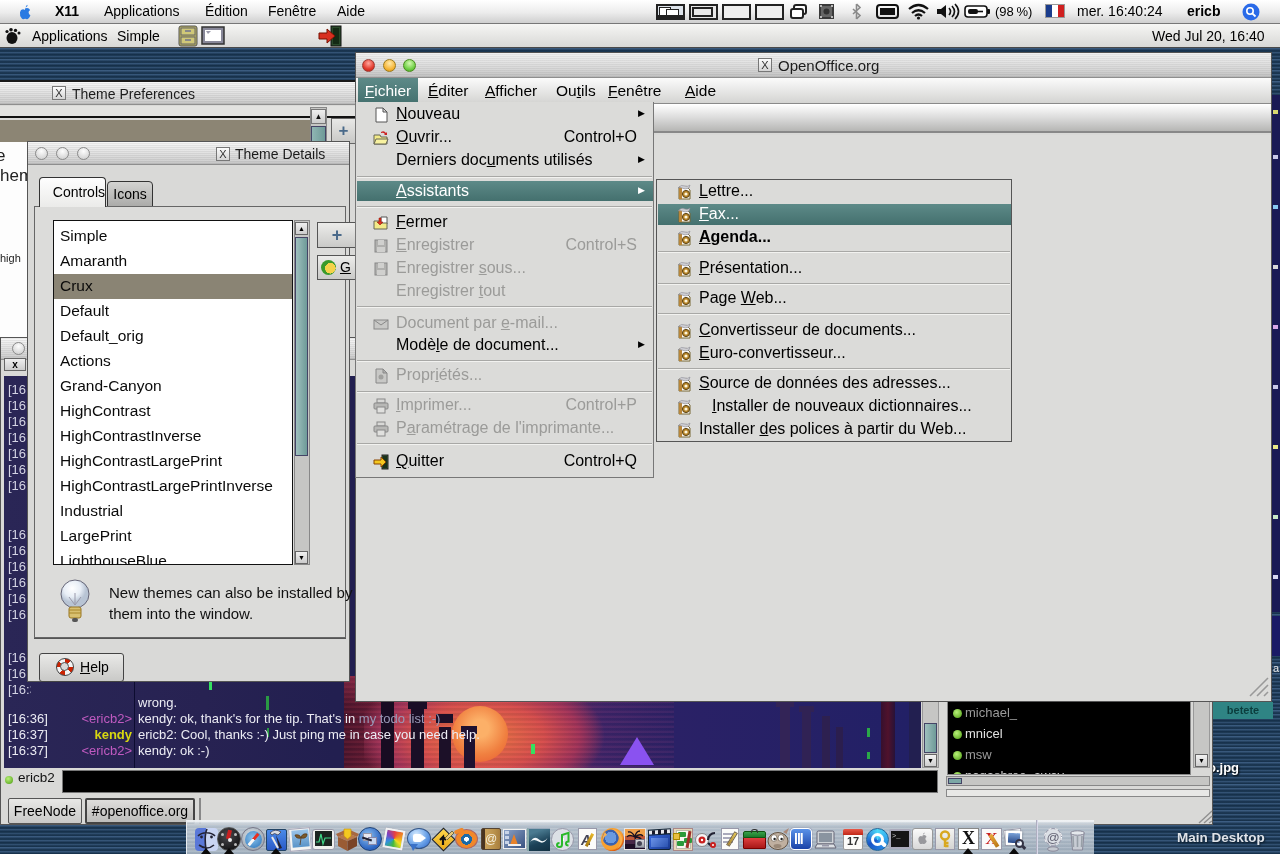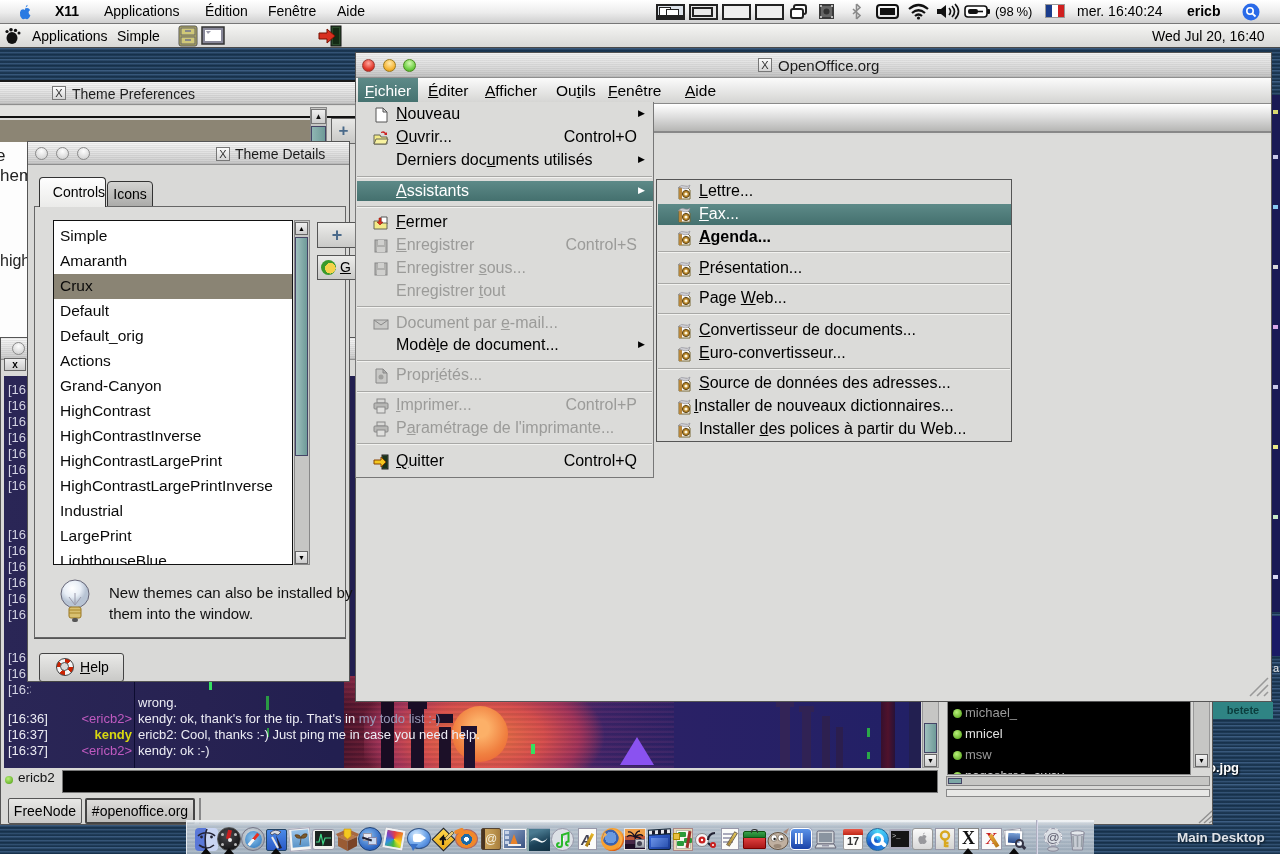--- a/index.html
+++ b/index.html
@@ -35,21 +35,21 @@
 <div class="abs" style="left:1177px;top:830px;width:100px;height:14px;color:#dfe3e8;font-size:13.5px;font-weight:bold;text-shadow:1px 1px 2px #0a1a2a;z-index:1">Main Desktop</div>
 <div class="abs" style="left:0;top:80px;width:356px;height:258px;background:#d9d9d7;border-top:2px solid #1a1a1a;z-index:2">
 <div class="tbar" style="height:23px"></div>
     <div class="xic" style="left:52px;top:4px">X</div>
     <div class="ttl" style="left:72px;top:4px;font-size:14px">Theme Preferences</div>
 <div class="abs" style="left:0;top:24px;width:356px;height:12px;background:#e2e2e0;border-bottom:2px solid #111"></div>
 <div class="abs" style="left:0;top:38px;width:310px;height:22px;background:#8c8574"></div>
 <div class="abs" style="left:0;top:60px;width:310px;height:198px;background:#fdfdfd;color:#222">
       <div class="abs" style="left:-4px;top:4px;font-size:17px">e</div>
       <div class="abs" style="left:0px;top:24px;font-size:17px">hem</div>
-      <div class="abs" style="left:0px;top:110px;font-size:16px">high</div>
+      <div class="abs" style="left:0px;top:110px;font-size:11px">high</div>
     </div>
 <div class="abs" style="left:310px;top:25px;width:17px;height:233px;background:#c6c6c4;border:1px solid #888">
       <div class="abs" style="left:0px;top:1px;width:15px;height:15px;background:linear-gradient(#eee,#ccc);border:1px solid #777;font-size:8px;text-align:center;line-height:14px;color:#111">▲</div>
       <div class="abs" style="left:0px;top:18px;width:15px;height:100px;background:linear-gradient(90deg,#8fb5b3,#6e9a98);border:1px solid #446"></div>
     </div>
 <div class="abs" style="left:331px;top:36px;width:25px;height:26px;background:linear-gradient(#e8e8e6,#c8c8c6);border:1px solid #666;color:#4a6a8a;font-weight:bold;font-size:17px;text-align:center;line-height:24px">+</div>
 </div>
 <div class="win" style="left:0px;top:337px;width:1213px;height:488px;z-index:3">
 <div class="tbar"></div>
     <div class="circ" style="left:11px;top:4px"></div>
@@ -423,21 +423,21 @@
       <span class="mit" style="top:1px;left:23px;"><u>S</u>ource de données des adresses...</span>
     </div>
 <div class="abs" style="left:19px;top:216px;height:23px;width:330px">
       <span style="position:absolute;left:0;top:3px"><svg width="16" height="16" viewBox="0 0 16 16">
           <path d="M3 3 h8 l3 3 v9 h-11 z" fill="#fdfdfd" stroke="#776633" stroke-width="1"></path>
           <rect x="3" y="3" width="3" height="12" fill="#b8863a"></rect>
           <circle cx="10" cy="10" r="3.6" fill="#b8862a" stroke="#5d4415" stroke-width="1"></circle>
           <circle cx="10" cy="10" r="1.6" fill="#fdf6dd"></circle>
           <path d="M2 4 q3 -4 7 -2 q3 1 5 -1 l-1 3 q-4 2 -7 0 q-3 -1 -4 0 z" fill="#cfcfd4" stroke="#8a8a94" stroke-width=".6"></path>
         </svg></span>
-      <span class="mit" style="top:1px;left:18px;"><u>I</u>nstaller de nouveaux dictionnaires...</span>
+      <span class="mit" style="top:1px;left:36px;"><u>I</u>nstaller de nouveaux dictionnaires...</span>
     </div>
 <div class="abs" style="left:19px;top:239px;height:23px;width:330px">
       <span style="position:absolute;left:0;top:3px"><svg width="16" height="16" viewBox="0 0 16 16">
           <path d="M3 3 h8 l3 3 v9 h-11 z" fill="#fdfdfd" stroke="#776633" stroke-width="1"></path>
           <rect x="3" y="3" width="3" height="12" fill="#b8863a"></rect>
           <circle cx="10" cy="10" r="3.6" fill="#b8862a" stroke="#5d4415" stroke-width="1"></circle>
           <circle cx="10" cy="10" r="1.6" fill="#fdf6dd"></circle>
           <path d="M2 4 q3 -4 7 -2 q3 1 5 -1 l-1 3 q-4 2 -7 0 q-3 -1 -4 0 z" fill="#cfcfd4" stroke="#8a8a94" stroke-width=".6"></path>
         </svg></span>
       <span class="mit" style="top:1px;left:23px;">Installer <u>d</u>es polices à partir du Web...</span>

